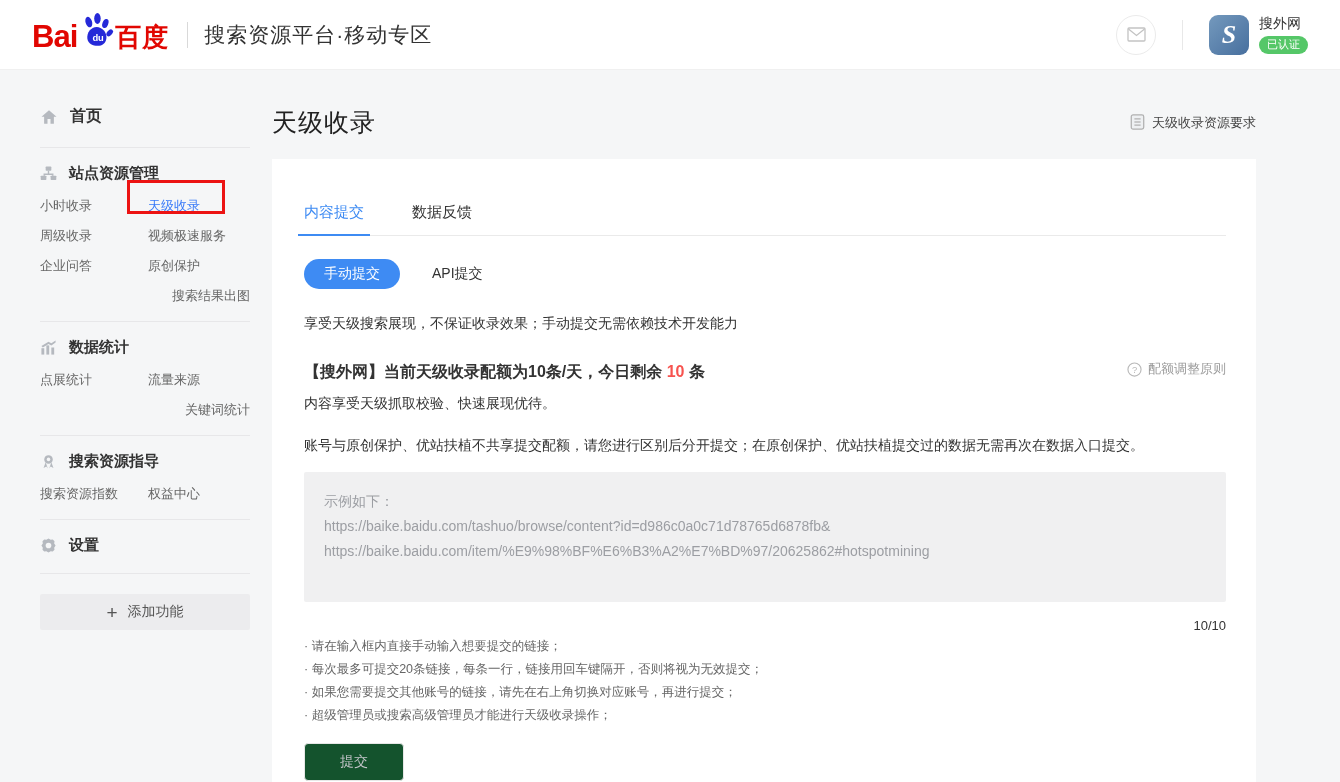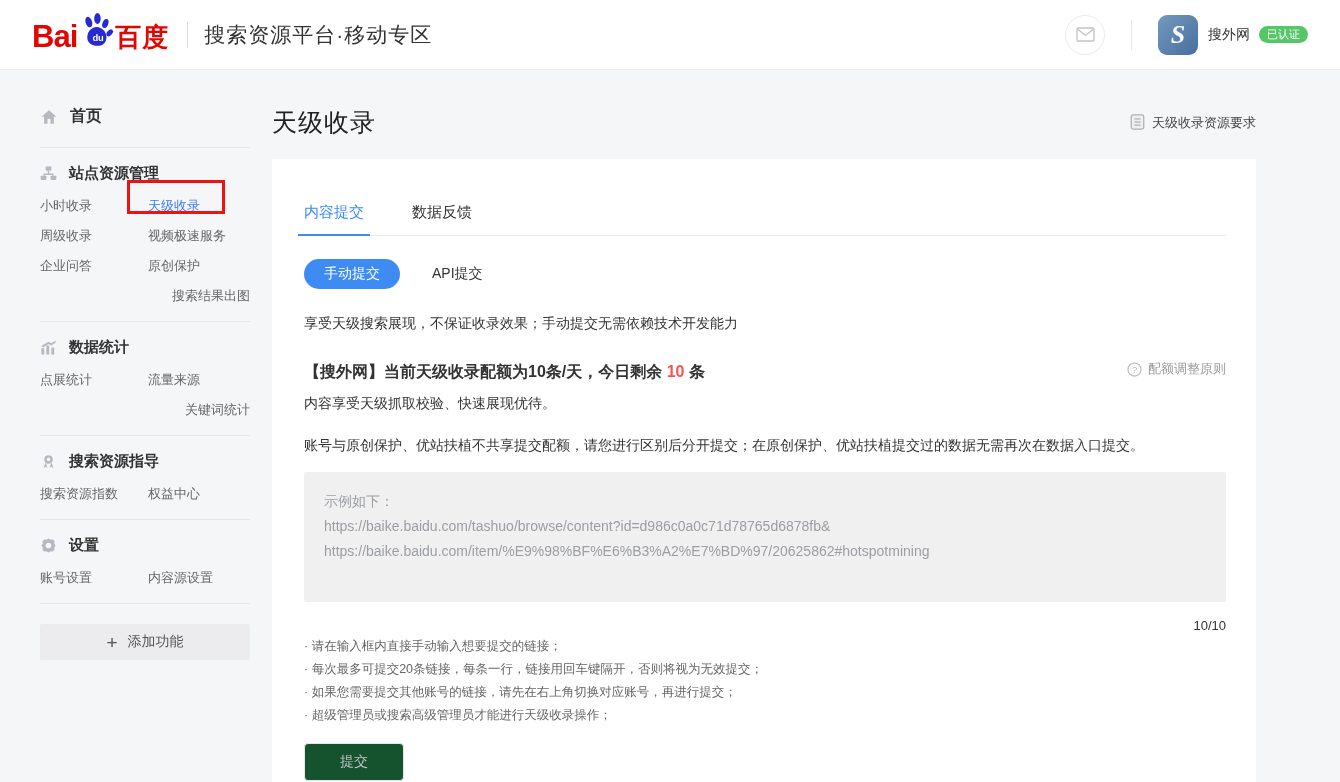--- a/index.html
+++ b/index.html
@@ -27,21 +27,21 @@
     display:flex; align-items:center; justify-content:center; cursor:pointer; background:#fff;
   }
   .header-vdivider { width:1px; height:30px; background:#e8e8e8; margin:0 26px; }
   .avatar {
     width:40px; height:40px; border-radius:9px;
     background:linear-gradient(135deg,#7499bd 0%,#476f9e 100%);
     display:flex; align-items:center; justify-content:center;
     color:#fff; font-size:26px; font-weight:700; font-family:"Liberation Serif","DejaVu Serif",serif;
     font-style:italic; cursor:pointer;
   }
-  .user-col { margin-left:10px; display:flex; flex-direction:row; gap:9px; cursor:pointer; }
+  .user-col { margin-left:10px; display:flex; flex-direction:column; gap:3px; cursor:pointer; }
   .user-name { font-size:14px; color:#333; }
   .user-badge {
     background:#55c768; color:#fff; font-size:11px; border-radius:9px;
     padding:2px 8px; line-height:1.2; align-self:flex-start;
   }
   
   .content { display:flex; height:712px; }
   
   .sidebar { width:272px; flex-shrink:0; padding:18px 22px 0 40px; }
   .side-row { display:flex; align-items:center; gap:12px; }
@@ -233,24 +233,20 @@
     <div class="side-section">
       <div class="section-head">
         <span class="icon">
           <svg width="17" height="17" viewBox="0 0 24 24" fill="#b5b9bf">
             <path d="M12 2 L15 4 L18 3.5 L20.5 6 L20 9 L22 12 L20 15 L20.5 18 L18 20.5 L15 20 L12 22 L9 20 L6 20.5 L3.5 18 L4 15 L2 12 L4 9 L3.5 6 L6 3.5 L9 4 Z"></path>
             <circle cx="12" cy="12" r="4" fill="#f5f6f7"></circle>
           </svg>
         </span>
         <span class="section-title">设置</span>
       </div>
-      <div class="links-grid">
-        <span class="side-link">账号设置</span>
-        <span class="side-link">内容源设置</span>
-      </div>
     </div>
 
     <hr class="side-divider">
 
     <button class="add-btn">
       <span class="add-plus">+</span>
       <span>添加功能</span>
     </button>
   </div>
 

